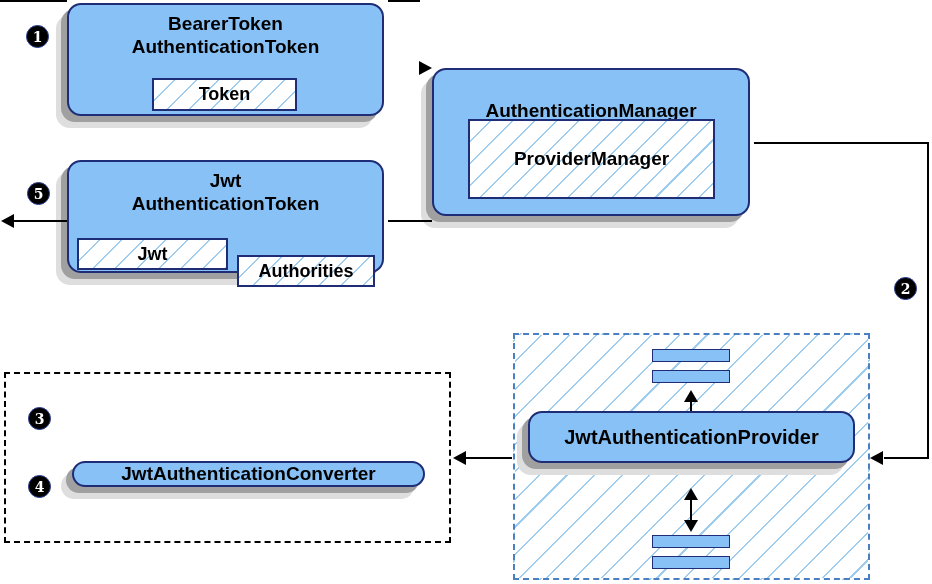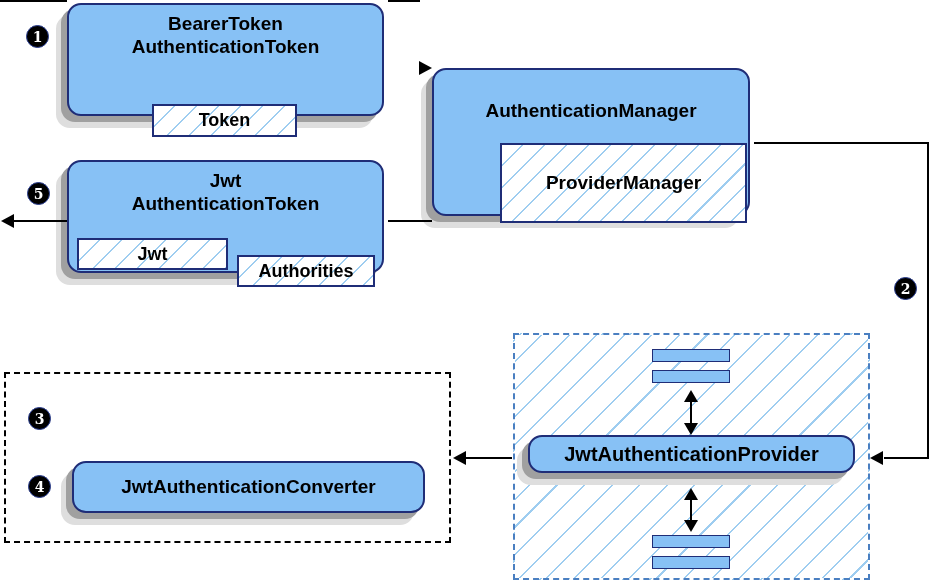--- a/index.html
+++ b/index.html
@@ -68,29 +68,29 @@
 <div id="canvas">
 
   <div class="hline" style="left:0; top:67; width:67px;"></div>
   <div class="badge" style="left:26px; top:25px;">1</div>
 
   <div class="node rounded shadowed" style="left:67px; top:3px; width:317px; height:113px;">
     <div class="node-title">
       <div>BearerToken</div>
       <div>AuthenticationToken</div>
     </div>
-    <div class="chip" style="left:83px; top:73px; width:141px; height:29px;margin-top:26px;">Token</div>
+    <div class="chip" style="left:83px; top:73px; width:141px; height:29px;">Token</div>
   </div>
 
   <div class="hline" style="left:388px; top:67; width:32px;"></div>
   <div class="tri tri-right" style="left:419px; top:61px;"></div>
 
   <div class="node shadowed" style="left:432px; top:68px; width:318px; height:148px;">
     <div class="node-title mgr-title">AuthenticationManager</div>
-    <div class="chip mid-label" style="left:34px; top:73px; width:243px; height:76px;margin-left:32px;">ProviderManager</div>
+    <div class="chip mid-label" style="left:34px; top:49px; width:243px; height:76px;">ProviderManager</div>
   </div>
 
   <div class="hline" style="left:388px; top:220px; width:44px;"></div>
 
   <div class="node rounded shadowed" style="left:67px; top:160px; width:317px; height:113px;">
     <div class="node-title">
       <div>Jwt</div>
       <div>AuthenticationToken</div>
     </div>
     <div class="chip" style="left:8px; top:76px; width:147px; height:28px;">Jwt</div>
@@ -110,32 +110,32 @@
 
   <div class="dashed-blue hatch-lg" style="left:513px; top:333px; width:353px; height:243px;"></div>
 
   <div class="bar" style="left:652px; top:349px;"></div>
   <div class="bar" style="left:652px; top:370px;"></div>
 
   <div class="tri tri-up" style="left:684px; top:390px;"></div>
   <div class="vline" style="left:690px; top:400px; height:26px;"></div>
   <div class="tri tri-down" style="left:684px; top:423px;"></div>
 
-  <div class="node shadowed flexcenter big-label" style="left:528px; top:435px; width:327px; height:38px;">JwtAuthenticationProvider</div>
+  <div class="node shadowed flexcenter big-label" style="left:528px; top:411px; width:327px; height:52px;">JwtAuthenticationProvider</div>
 
   <div class="tri tri-up" style="left:684px; top:488px;"></div>
   <div class="vline" style="left:690px; top:498px; height:25px;"></div>
   <div class="tri tri-down" style="left:684px; top:520px;"></div>
 
   <div class="bar" style="left:652px; top:535px;"></div>
   <div class="bar" style="left:652px; top:556px;"></div>
 
   <div class="hline" style="left:465px; top:457px; width:47px;"></div>
   <div class="tri tri-left" style="left:453px; top:451px;"></div>
 
   <div class="dashed-black" style="left:4px; top:372px; width:443px; height:167px;"></div>
 
   <div class="badge" style="left:28px; top:407px;">3</div>
 
   <div class="badge" style="left:28px; top:475px;">4</div>
-  <div class="node shadowed flexcenter mid-label" style="left:72px; top:461px; width:353px; height:52px;">JwtAuthenticationConverter</div>
+  <div class="node shadowed flexcenter mid-label" style="left:72px; top:461px; width:353px; height:26px;">JwtAuthenticationConverter</div>
 
 </div>
 
 </body></html>

